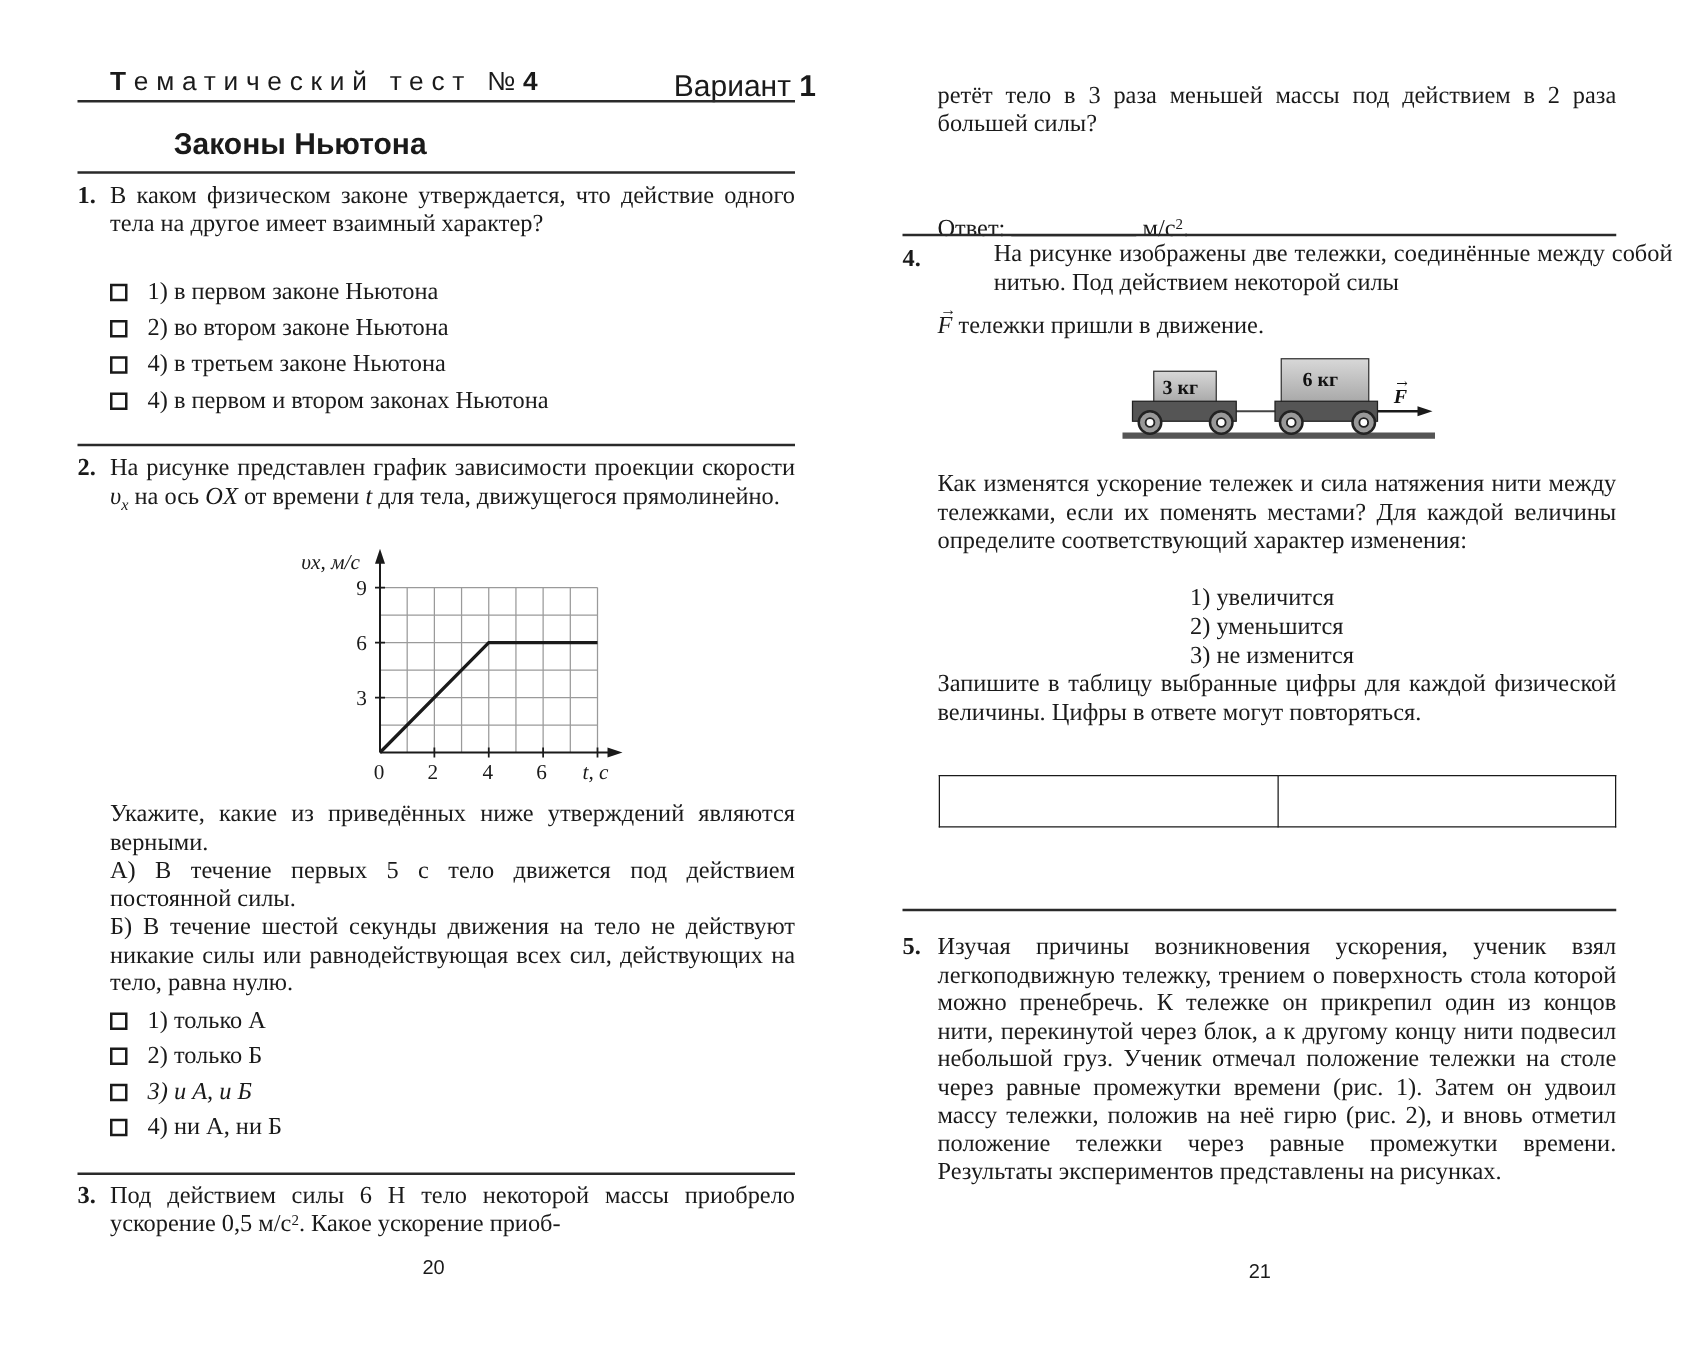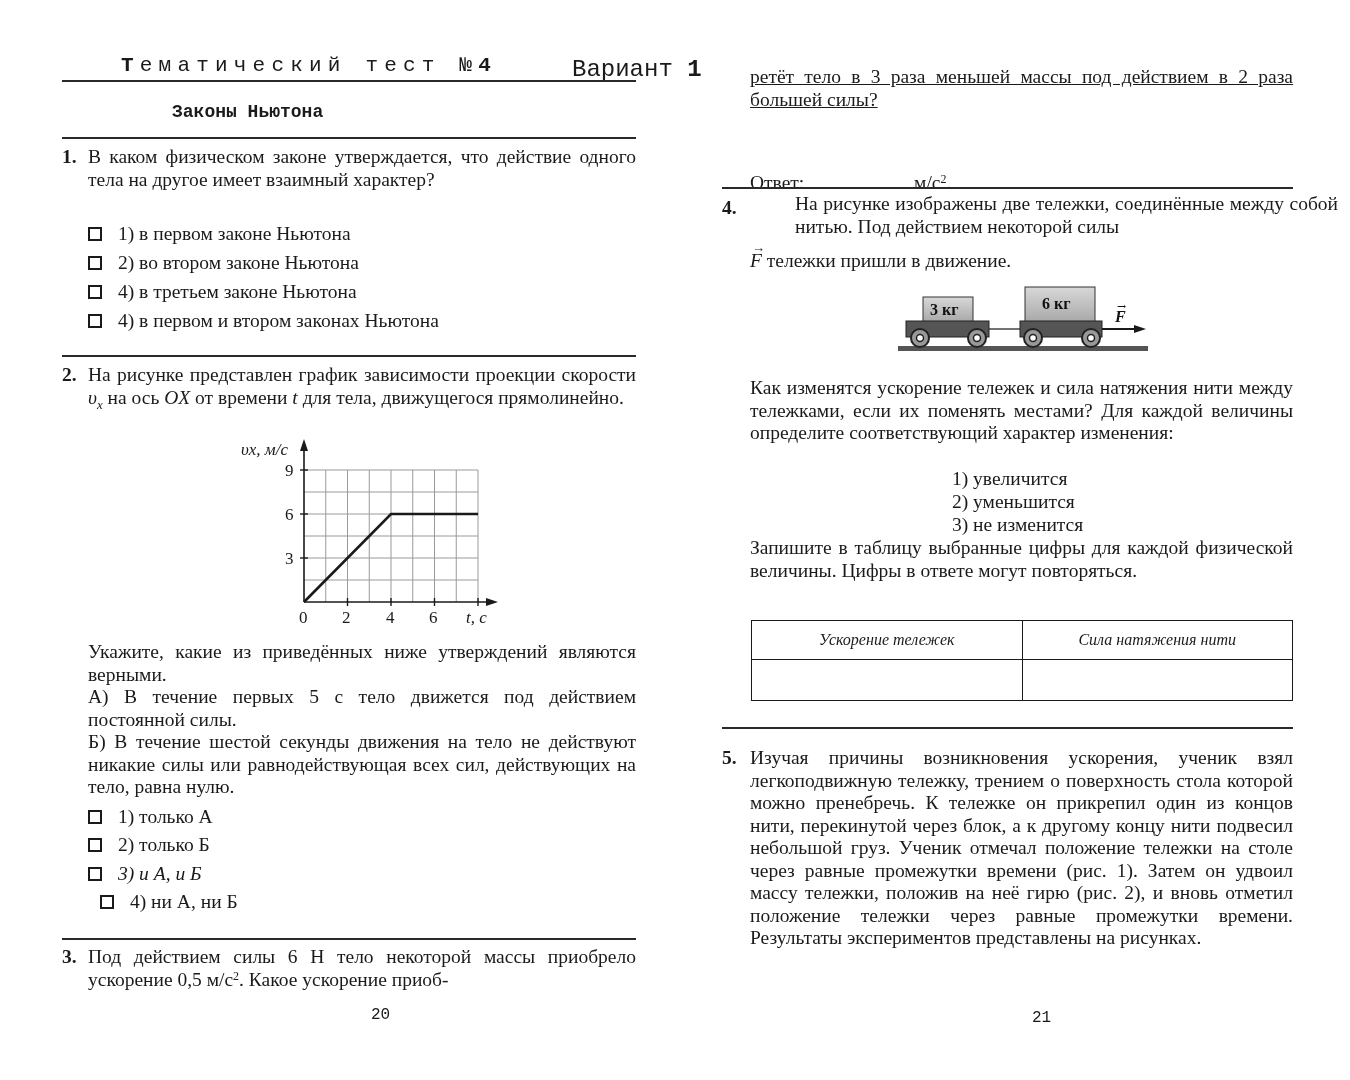--- a/index.html
+++ b/index.html
@@ -1,20 +1,20 @@
 <!DOCTYPE html>
 <html><head>
 <meta charset="utf-8">
 <style>
   html, body { margin:0; padding:0; }
   body { width:1350px; height:1080px; background:#ffffff; position:relative; overflow:hidden;
          font-family:"DejaVu Serif","Liberation Serif",serif; color:#1a1a1a; }
   .abs { position:absolute; }
   .serif { font-family:"Liberation Serif","DejaVu Serif",serif; }
-  .sans { font-family:Liberation Mono, monospace;margin-left:33px; }
+  .sans { font-family:Liberation Sans, sans-serif; }
   .txt { font-size:19.5px; line-height:22.5px; }
   .rule { position:absolute; height:2px; background:#2a2a2a; }
   .num { font-weight:bold; position:absolute; }
   .just { text-align:justify; text-align-last:left; }
   .opt { position:absolute; display:flex; align-items:center; font-size:19.5px; line-height:22px; }
   .cb { width:14px; height:14px; border:2px solid #1a1a1a; box-sizing:border-box; margin-right:16px; display:inline-block; }
   .hdr-title { font-size:21px; letter-spacing:6.2px; }
   .hdr-title b { font-weight:bold; }
   .hdr-var { font-size:24px; }
   .pagenum { font-size:16px; }
@@ -32,21 +32,21 @@
 
   <div class="abs sans hdr-title" style="left:88px; top:54px;">
     <b>Т</b><span>ематический тест №</span><b>4</b>
   </div>
   <div class="abs sans hdr-var" style="left:539px; top:56px;">
     <span>Вариант</span>
     <b>1</b>
   </div>
   <div class="rule" style="left:62px; top:80px; width:574px;"></div>
 
-  <div class="abs sans" style="left:139px; top:102px; font-size:18px; font-weight:bold;">Законы Ньютона</div>
+  <div class="abs sans" style="left:139px; top:102px; font-size:24px; font-weight:bold;">Законы Ньютона</div>
   <div class="rule" style="left:62px; top:137px; width:574px;"></div>
 
   <div class="num serif txt" style="left:62px; top:146px;">1.</div>
   <div class="abs serif txt just" style="left:88px; top:146px; width:548px;">В каком физическом законе утверждается, что действие одного тела на другое имеет взаимный характер?</div>
 
   <div class="opt serif" style="left:88px; top:223px;">
     <span class="cb"></span>
       <span>1) в первом законе Ньютона</span>
   </div>
   <div class="opt serif" style="left:88px; top:252px;">
@@ -127,38 +127,38 @@
       <span>1) только А</span>
   </div>
   <div class="opt serif" style="left:88px; top:834px;">
     <span class="cb"></span>
       <span>2) только Б</span>
   </div>
   <div class="opt serif" style="left:88px; top:863px;font-style:italic;">
     <span class="cb"></span>
       <span>3) и А, и Б</span>
   </div>
-  <div class="opt serif" style="left:100px; top:891px;align-items:center;">
+  <div class="opt serif" style="left:88px; top:891px;align-items:center;">
     <span class="cb"></span>
       <span>4) ни А, ни Б</span>
   </div>
 
   <div class="rule" style="left:62px; top:938px; width:574px;"></div>
 
   <div class="num serif txt" style="left:62px; top:946px;">3.</div>
   <div class="abs serif txt just" style="left:88px; top:946px; width:548px;">
     <span>Под действием силы 6 Н тело некоторой массы приобрело ускорение 0,5 м/с</span><sup>2</sup><span>. Какое ускорение приоб-</span>
   </div>
 
   <div class="abs sans pagenum" style="left:338px; top:1006px;">20</div>
 </div>
 
 <div>
 
-  <div class="abs serif txt just" style="left:750px; top:66px; width:543px;text-decoration:underline;">ретёт тело в 3 раза меньшей массы под действием в 2 раза большей силы?</div>
+  <div class="abs serif txt just" style="left:750px; top:66px; width:543px;">ретёт тело в 3 раза меньшей массы под действием в 2 раза большей силы?</div>
 
   <div class="abs serif txt" style="left:750px; top:127px;margin-top:45px;">
     <span>Ответ:</span>
     <span style="display:inline-block; width:100px; border-bottom:1.5px solid #1a1a1a; height:16px; vertical-align:baseline;"></span>
     <span>м/с</span><sup>2</sup><span>.</span>
   </div>
 
   <div class="rule" style="left:722px; top:187px; width:571px;"></div>
 
   <div class="num serif txt" style="left:722px; top:197px;">4.</div>
@@ -209,24 +209,20 @@
   <div class="abs serif txt just" style="left:750px; top:377px; width:543px;">Как изменятся ускорение тележек и сила натяжения нити между тележками, если их поменять местами? Для каждой величины определите соответствующий характер изменения:</div>
 
   <div class="abs serif txt" style="left:952px; top:468px;">1) увеличится</div>
   <div class="abs serif txt" style="left:952px; top:491px;">2) уменьшится</div>
   <div class="abs serif txt" style="left:952px; top:514px;">3) не изменится</div>
 
   <div class="abs serif txt just" style="left:750px; top:537px; width:543px;">Запишите в таблицу выбранные цифры для каждой физической величины. Цифры в ответе могут повторяться.</div>
 
   <table class="ans serif" style="left:751px; top:620px; width:542px;">
     <tbody>
-        <tr>
-      <th style="width:50%;">Ускорение тележек</th>
-      <th style="width:50%;">Сила натяжения нити</th>
-    </tr>
     <tr>
       <td></td>
       <td></td>
     </tr>
   </tbody>
     </table>
 
   <div class="rule" style="left:722px; top:727px; width:571px;"></div>
 
   <div class="num serif txt" style="left:722px; top:747px;">5.</div>

